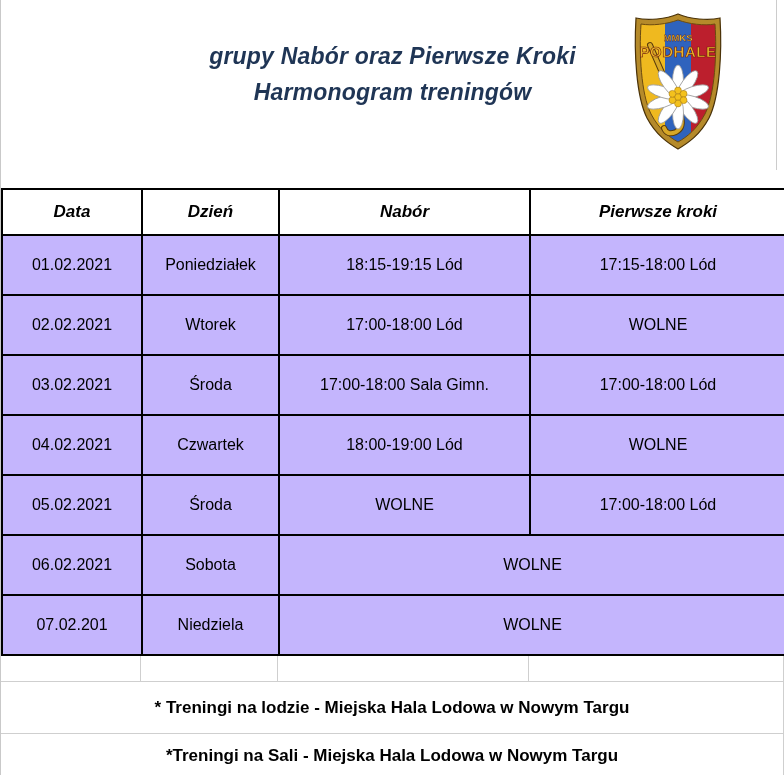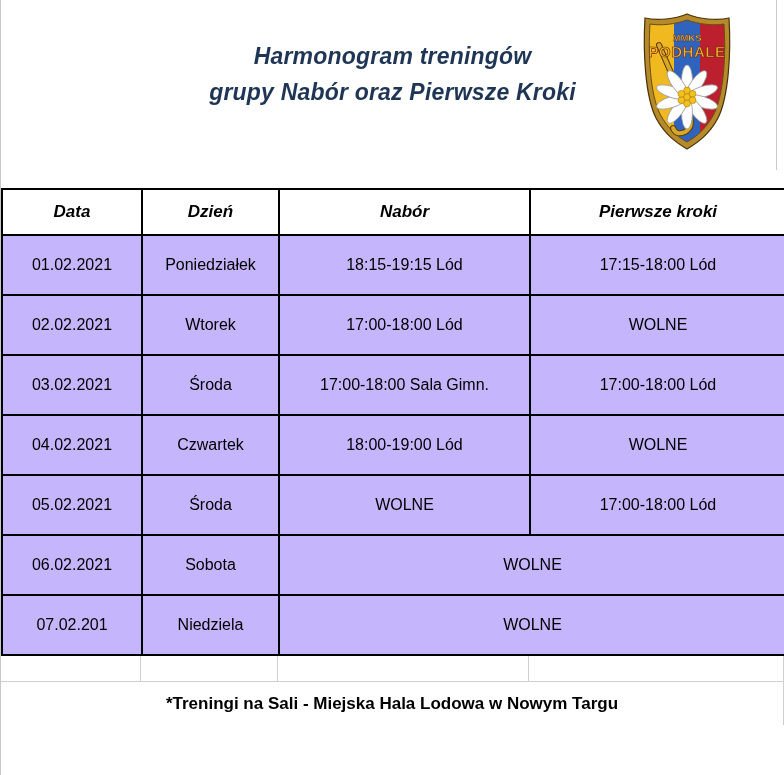--- a/index.html
+++ b/index.html
@@ -31,21 +31,21 @@
     position: absolute; left: 0; right: 0; top: 38px;
     text-align: center;
     color: #1f3555;
     font-size: 23px;
     font-weight: bold;
     font-style: italic;
     line-height: 36px;
     letter-spacing: 0.2px;
   }
   .logo-wrap {
-    position: absolute; top: 11px; right: 51px;
+    position: absolute; top: 11px; right: 60px;
     width: 92px; height: 141px;
   }
 
   
   table.schedule {
     border-collapse: collapse;
     table-layout: fixed;
     width: 784px;
   }
   table.schedule th, table.schedule td {
@@ -101,22 +101,22 @@
   .footnote-gym { height: 43px; border-bottom: none; }
 </style>
 </head>
 <body>
 
 <div class="page">
 
   <div class="title-area">
     <div class="title-gridline-right"></div>
     <div class="titles">
+      <div>grupy Nabór oraz Pierwsze Kroki</div>
       <div>Harmonogram treningów</div>
-      <div>grupy Nabór oraz Pierwsze Kroki</div>
     </div>
 
     <div class="logo-wrap">
       <svg width="92" height="141" viewBox="0 0 92 141" xmlns="http://www.w3.org/2000/svg">
         <defs>
           <clipPath id="fieldClip">
             <path d="M46 9 C57 13 72 15 83 13 C85 42 83 83 73 103 C65 118 55 126 46 131 C37 126 27 118 19 103 C9 83 7 42 9 13 C20 15 35 13 46 9 Z"></path>
           </clipPath>
         </defs>
 
@@ -223,15 +223,16 @@
     </tbody>
   </table>
 
   <div class="spacer-row">
     <div class="spacer-cell sw1"></div>
     <div class="spacer-cell sw2"></div>
     <div class="spacer-cell sw3"></div>
     <div class="spacer-cell sw4"></div>
   </div>
 
+  <div class="footnote footnote-ice">* Treningi na lodzie - Miejska Hala Lodowa w Nowym Targu</div>
   <div class="footnote footnote-gym">*Treningi na Sali - Miejska Hala Lodowa w Nowym Targu</div>
 
 </div>
 
 </body></html>

